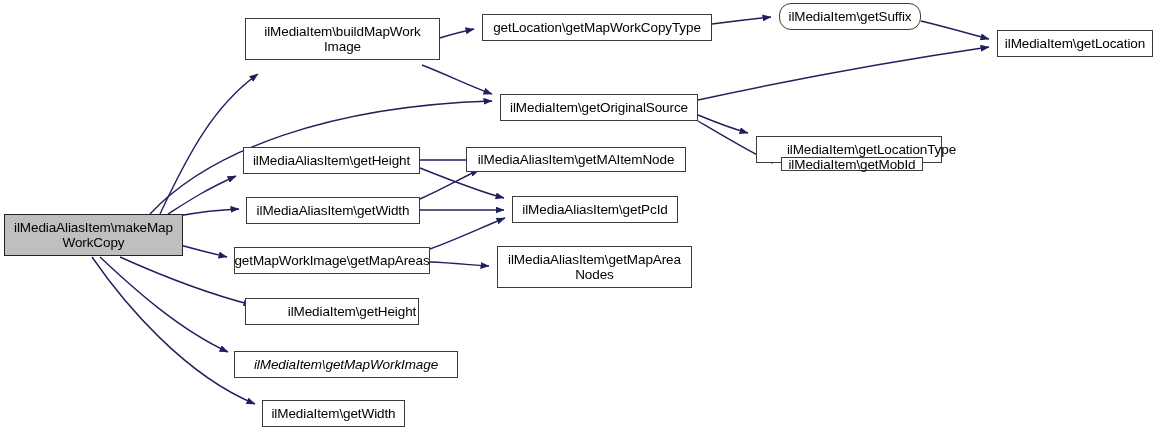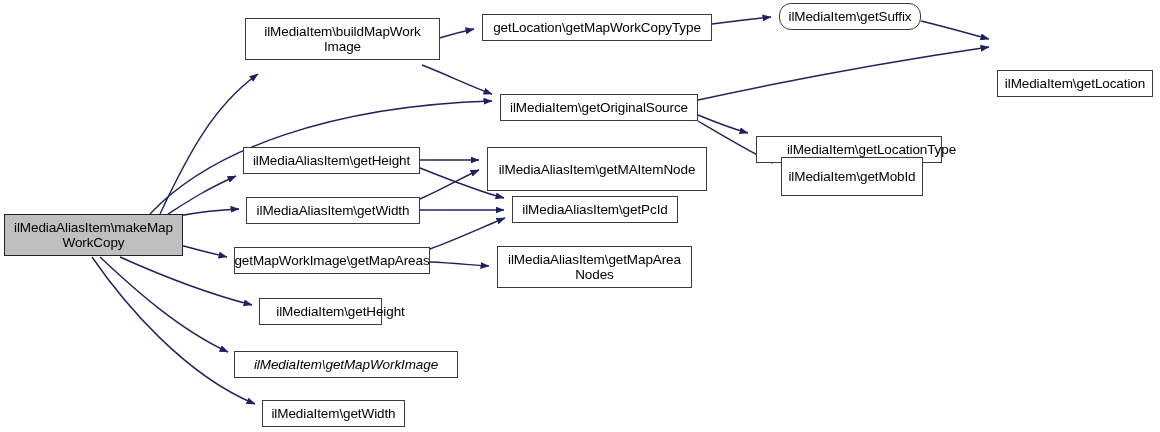--- a/index.html
+++ b/index.html
@@ -63,28 +63,28 @@
         <path d="M 430 262 C 455 263 470 265 489 266" fill="none" stroke="#202060" stroke-width="1.4" marker-end="url(#arrow)"></path>
       </g>
   </svg>
   <div id="node-layer">
       <div class="node root" style="left: 4px; top: 214px; width: 179px; height: 42px;">ilMediaAliasItem\makeMap
 WorkCopy</div>
       <div class="node" style="left: 245px; top: 18px; width: 195px; height: 42px;">ilMediaItem\buildMapWork
 Image</div>
       <div class="node" style="left: 482px; top: 14px; width: 230px; height: 27px;">getLocation\getMapWorkCopyType</div>
       <div class="node" style="left: 779px; top: 3px; width: 142px; height: 27px; border-radius: 12px;">ilMediaItem\getSuffix</div>
-      <div class="node" style="left: 997px; top: 30px; width: 156px; height: 27px; margin-top: 40px;">ilMediaItem\getLocation</div>
+      <div class="node" style="left: 997px; top: 30px; width: 156px; height: 27px;">ilMediaItem\getLocation</div>
       <div class="node" style="left: 500px; top: 94px; width: 198px; height: 27px;">ilMediaItem\getOriginalSource</div>
       <div class="node" style="left: 756px; top: 136px; width: 186px; height: 27px; padding-left: 45px;">ilMediaItem\getLocationType</div>
-      <div class="node" style="left: 781px; top: 157px; width: 142px; height: 39px;">ilMediaItem\getMobId</div>
+      <div class="node" style="left: 781px; top: 157px; width: 142px; height: 14px;">ilMediaItem\getMobId</div>
       <div class="node" style="left: 243px; top: 147px; width: 177px; height: 27px;">ilMediaAliasItem\getHeight</div>
-      <div class="node" style="left: 487px; top: 147px; width: 220px; height: 44px; text-align: right;">ilMediaAliasItem\getMAItemNode</div>
+      <div class="node" style="left: 466px; top: 147px; width: 220px; height: 25px; text-align: right;">ilMediaAliasItem\getMAItemNode</div>
       <div class="node" style="left: 246px; top: 197px; width: 174px; height: 27px;">ilMediaAliasItem\getWidth</div>
       <div class="node" style="left: 512px; top: 196px; width: 166px; height: 27px;">ilMediaAliasItem\getPcId</div>
       <div class="node" style="left: 234px; top: 247px; width: 196px; height: 27px;">getMapWorkImage\getMapAreas</div>
       <div class="node" style="left: 497px; top: 246px; width: 195px; height: 42px;">ilMediaAliasItem\getMapArea
 Nodes</div>
-      <div class="node" style="left: 259px; top: 298px; width: 123px; height: 27px; padding-left: 40px;">ilMediaItem\getHeight</div>
+      <div class="node" style="left: 245px; top: 298px; width: 174px; height: 27px; padding-left: 40px;">ilMediaItem\getHeight</div>
       <div class="node" style="left: 234px; top: 351px; width: 224px; height: 27px; font-style: italic;">ilMediaItem\getMapWorkImage</div>
       <div class="node" style="left: 262px; top: 400px; width: 143px; height: 27px;">ilMediaItem\getWidth</div>
     </div>
 </div>
 
 </body></html>

